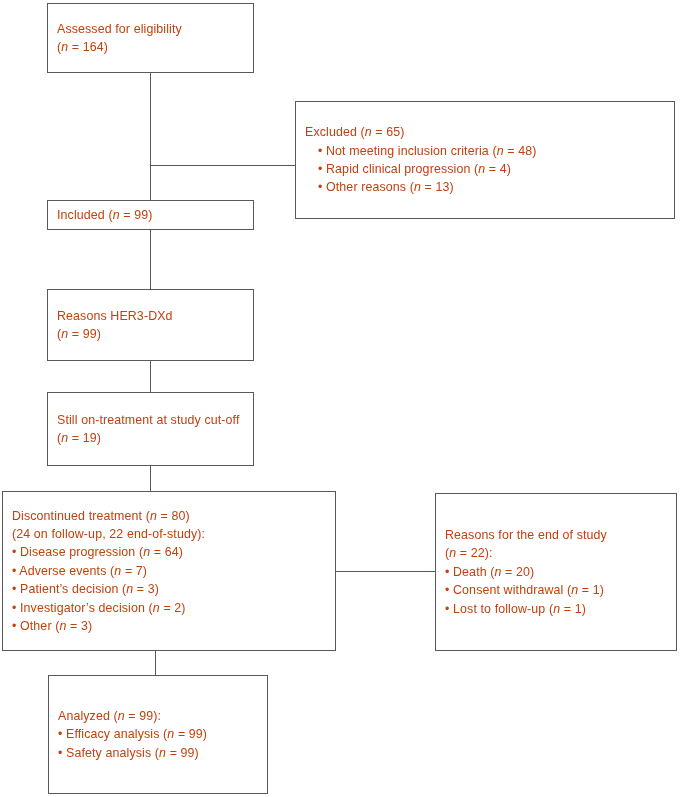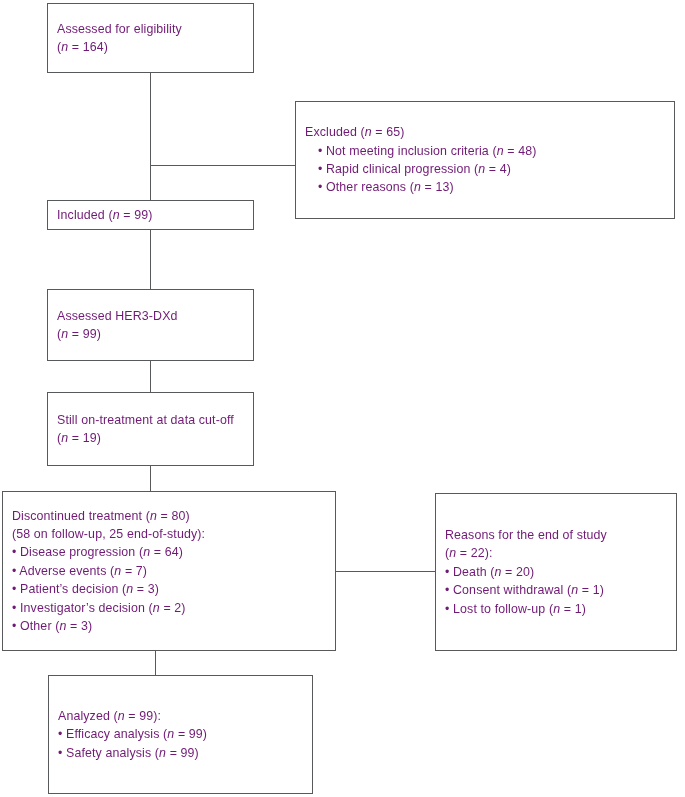--- a/index.html
+++ b/index.html
@@ -7,21 +7,21 @@
     margin: 0;
     padding: 0;
     background: #ffffff;
   }
   #canvas {
     position: relative;
     width: 685px;
     height: 797px;
     background: #ffffff;
     font-family: "Liberation Sans", sans-serif;
-    color: #701a75;
+    color: #c2410c;
     overflow: hidden;
   }
   .box {
     position: absolute;
     box-sizing: border-box;
     border: 1.4px solid #58595b;
     background: #ffffff;
     display: flex;
     flex-direction: column;
     justify-content: center;
@@ -44,21 +44,21 @@
   .txt.ind { padding-left: 13px; }
   .it { font-style: italic; }
   
   #box-assessed   { left: 47px;  top: 3px;   width: 207px; height: 70px; }
   #box-excluded   { left: 295px; top: 101px; width: 380px; height: 118px; }
   #box-included   { left: 47px;  top: 200px; width: 207px; height: 30px; }
   #box-received   { left: 47px;  top: 289px; width: 207px; height: 72px; }
   #box-still      { left: 47px;  top: 392px; width: 207px; height: 74px; }
   #box-disc       { left: 2px;   top: 491px; width: 334px; height: 160px; }
   #box-reasons    { left: 435px; top: 493px; width: 242px; height: 158px; }
-  #box-analyzed   { left: 48px;  top: 675px; width: 265px; height: 119px; }
+  #box-analyzed   { left: 48px;  top: 675px; width: 220px; height: 119px; }
   #box-disc .txt, #box-reasons .txt, #box-excluded .txt, #box-analyzed .txt { white-space: nowrap; }
 </style>
 </head>
 <body>
 
 <div id="canvas">
 
   <div class="line vline" style="left:150px; top:73px; height:128px;"></div>
   <div class="line hline" style="left:150px; top:165px; width:146px;"></div>
   <div class="line vline" style="left:150px; top:230px; height:60px;"></div>
@@ -77,32 +77,32 @@
       <div class="txt ind">• Not meeting inclusion criteria (<span class="it">n</span> = 48)</div>
       <div class="txt ind">• Rapid clinical progression (<span class="it">n</span> = 4)</div>
       <div class="txt ind">• Other reasons (<span class="it">n</span> = 13)</div>
     </div>
 
   <div class="box" id="box-included">
       <div class="txt">Included (<span class="it">n</span> = 99)</div>
     </div>
 
   <div class="box" id="box-received">
-      <div class="txt">Assessed HER3-DXd</div>
+      <div class="txt">Reasons HER3-DXd</div>
       <div class="txt">(<span class="it">n</span> = 99)</div>
     </div>
 
   <div class="box" id="box-still">
-      <div class="txt">Still on-treatment at data cut-off</div>
+      <div class="txt">Still on-treatment at study cut-off</div>
       <div class="txt">(<span class="it">n</span> = 19)</div>
     </div>
 
   <div class="box" id="box-disc">
       <div class="txt">Discontinued treatment (<span class="it">n</span> = 80)</div>
-      <div class="txt">(58 on follow-up, 25 end-of-study):</div>
+      <div class="txt">(24 on follow-up, 22 end-of-study):</div>
       <div class="txt">• Disease progression (<span class="it">n</span> = 64)</div>
       <div class="txt">• Adverse events (<span class="it">n</span> = 7)</div>
       <div class="txt">• Patient’s decision (<span class="it">n</span> = 3)</div>
       <div class="txt">• Investigator’s decision (<span class="it">n</span> = 2)</div>
       <div class="txt">• Other (<span class="it">n</span> = 3)</div>
     </div>
 
   <div class="box" id="box-reasons">
       <div class="txt">Reasons for the end of study</div>
       <div class="txt">(<span class="it">n</span> = 22):</div>

